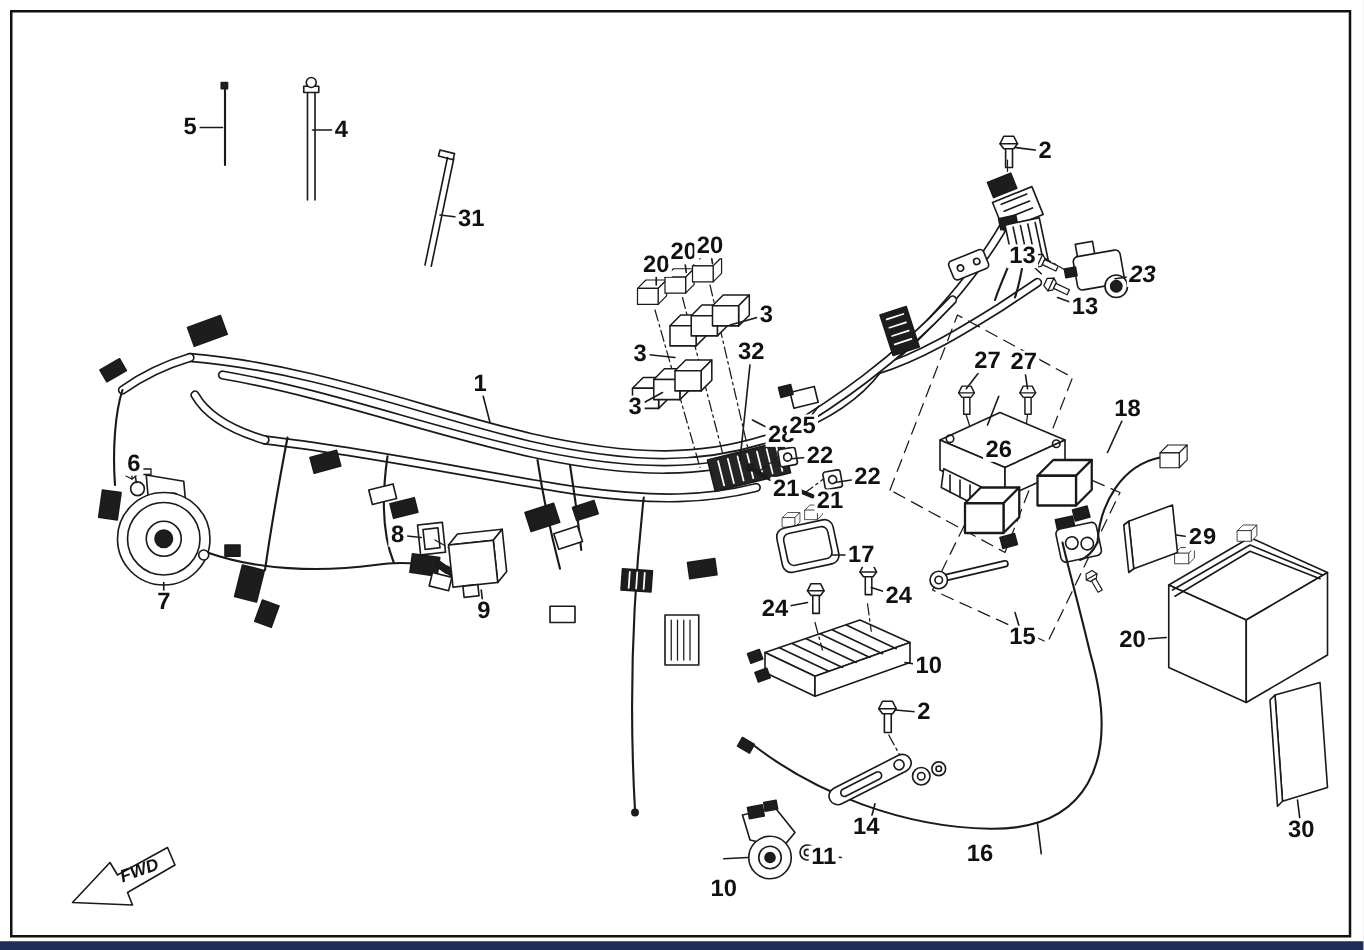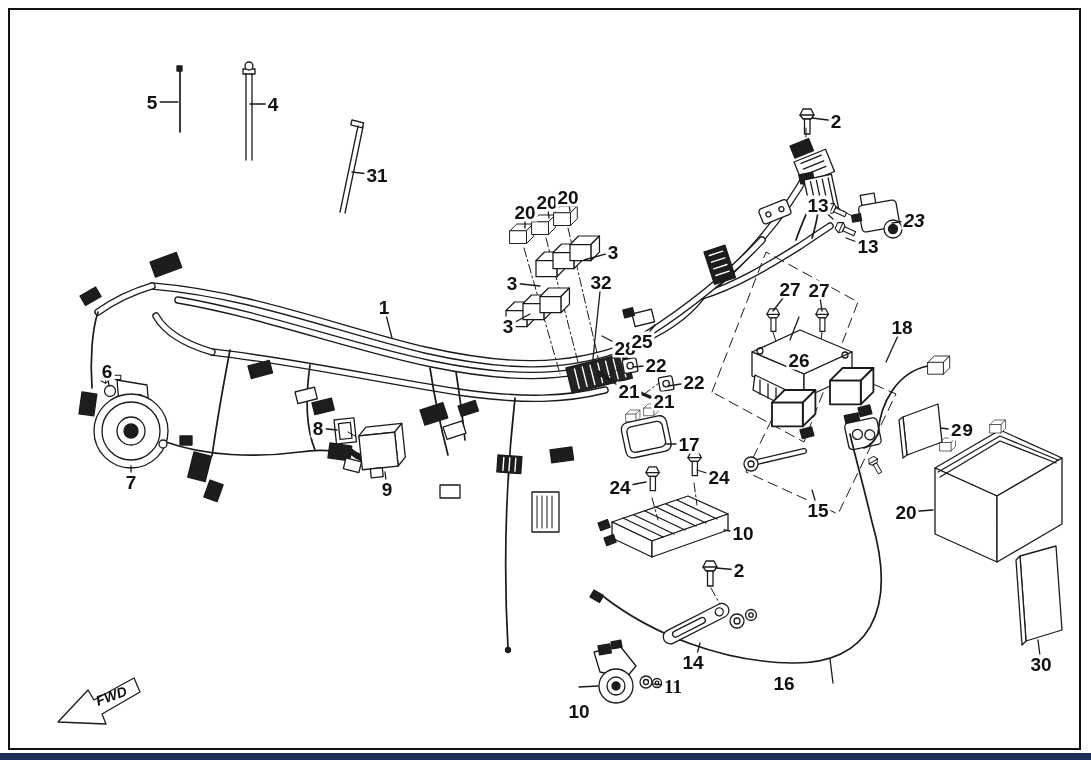--- a/index.html
+++ b/index.html
@@ -431,18 +431,18 @@
       <div class="callout" style="left: 620px; top: 487px;">24</div>
       <div class="callout" style="left: 719px; top: 477px;">24</div>
       <div class="callout" style="left: 743px; top: 533px;">10</div>
       <div class="callout" style="left: 818px; top: 510px;">15</div>
       <div class="callout" style="left: 906px; top: 512px;">20</div>
       <div class="callout" style="left: 962px; top: 431px; font-family: Liberation Mono, monospace;">29</div>
       <div class="callout" style="left: 1041px; top: 664px;">30</div>
       <div class="callout" style="left: 739px; top: 570px;">2</div>
       <div class="callout" style="left: 693px; top: 662px;">14</div>
       <div class="callout" style="left: 579px; top: 711px;">10</div>
-      <div class="callout" style="left: 673px; top: 686px; font-family: Liberation Serif, serif;">11</div>
+      <div class="callout" style="left: 659px; top: 686px;">11</div>
       <div class="callout" style="left: 784px; top: 683px;">16</div>
     </div>
 
   <div class="bottombar" style="background: rgb(30, 45, 90);"></div>
 </div>
 
 </body></html>

